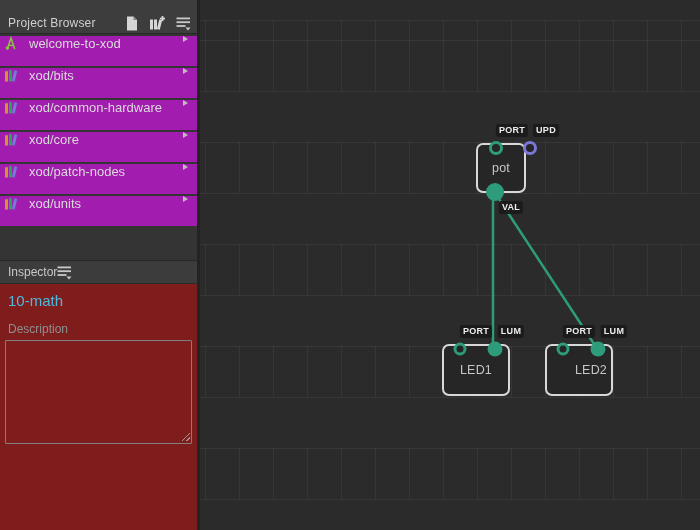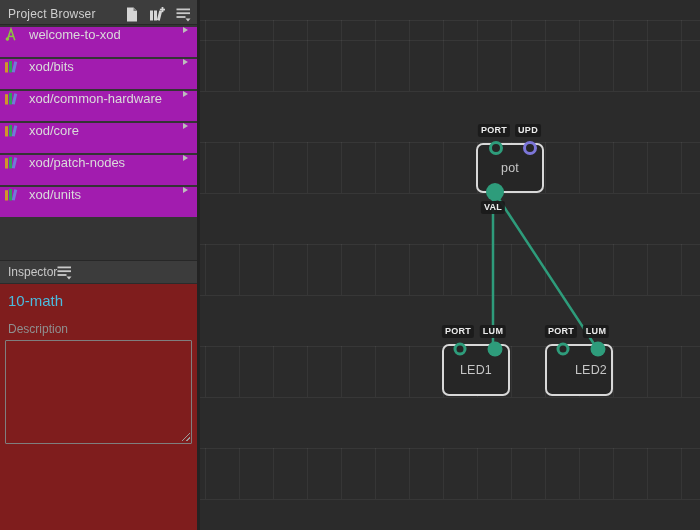--- a/index.html
+++ b/index.html
@@ -10,21 +10,21 @@
     -webkit-font-smoothing:antialiased;
   }
   
   .sidebar{
     position:absolute;left:0;top:0;width:197px;height:530px;
     background:#343434;display:flex;flex-direction:column;
   }
   .panel-header{
     height:20px;flex:0 0 20px;display:flex;align-items:center;
     background:#3d3d3d;border-bottom:1px solid #272727;
-    padding:4px 6px 0 8px;color:#cfcfcf;font-size:12px;
+    padding:13px 6px 0 8px;color:#cfcfcf;font-size:12px;
   }
   .panel-header .ph-title{flex:1 1 auto;letter-spacing:.2px;}
   .ph-icons{display:flex;align-items:center;gap:11px;}
   .icon-btn{display:inline-flex;align-items:center;justify-content:center;cursor:pointer;}
   .pb-list{flex:0 0 auto;padding-top:2px;}
   .pb-row{
     height:30px;margin-bottom:2px;background:#a21caf;
     display:flex;align-items:flex-start;padding:0 9px 0 4px;cursor:pointer;
   }
   .pb-row .row-icon{width:16px;flex:0 0 16px;margin-right:9px;display:flex;align-items:center;}
@@ -75,20 +75,21 @@
     display:flex;align-items:center;justify-content:center;cursor:move;
   }
   .node-label{font-size:12.5px;color:#c6c6c6;letter-spacing:.2px;}
   .pin{position:absolute;border-radius:50%;transform:translate(-50%,-50%);box-sizing:border-box;cursor:crosshair;}
   .pin.hollow{background:#262626;}
   .pin-chip{
     position:absolute;transform:translateX(-50%);
     font-size:9px;font-weight:700;letter-spacing:.3px;color:#ececec;
     background:rgba(26,26,26,0.92);padding:1px 3px;border-radius:2px;line-height:11px;
     white-space:nowrap;
+    margin-left:18px;
   }
 </style>
 </head>
 <body>
 
 <div id="app">
 
   <div class="sidebar">
 
     <div class="panel-header">
@@ -221,21 +222,21 @@
   <div class="v-divider"></div>
 
   <div class="canvas" id="canvas">
       <svg class="links-layer" width="500" height="530">
         <line x1="293" y1="190" x2="293" y2="347" stroke="#2E9C7B" stroke-width="2.5" stroke-linecap="round"></line>
         <line x1="293" y1="190" x2="396" y2="347" stroke="#2E9C7B" stroke-width="2.5" stroke-linecap="round"></line>
       </svg>
       <span class="pin-chip" style="left: 294px; top: 124px;">PORT</span>
       <span class="pin-chip" style="left: 328px; top: 124px;">UPD</span>
       <span class="pin-chip" style="left: 293px; top: 201px;">VAL</span>
-      <div class="node" style="left: 276px; top: 143px; width: 68px; height: 50px; border-color: rgb(216, 216, 216);">
+      <div class="node" style="left: 276px; top: 143px; width: 50px; height: 50px; border-color: rgb(216, 216, 216);">
         <span class="node-label">pot</span>
         <span class="pin hollow" style="left: 18px; top: 3px; width: 14px; height: 14px; border: 3px solid rgb(46, 156, 123);"></span>
         <span class="pin hollow" style="left: 52px; top: 3px; width: 14px; height: 14px; border: 3px solid rgb(124, 118, 216);"></span>
         <span class="pin filled" style="left: 17px; top: 47px; width: 18px; height: 18px; background: rgb(46, 156, 123);"></span>
       </div>
       <span class="pin-chip" style="left: 258px; top: 325px;">PORT</span>
       <span class="pin-chip" style="left: 293px; top: 325px;">LUM</span>
       <div class="node" style="left: 242px; top: 344px; width: 68px; height: 52px; border-color: rgb(216, 216, 216);">
         <span class="node-label">LED1</span>
         <span class="pin hollow" style="left: 16px; top: 3px; width: 13px; height: 13px; border: 3px solid rgb(46, 156, 123);"></span>

